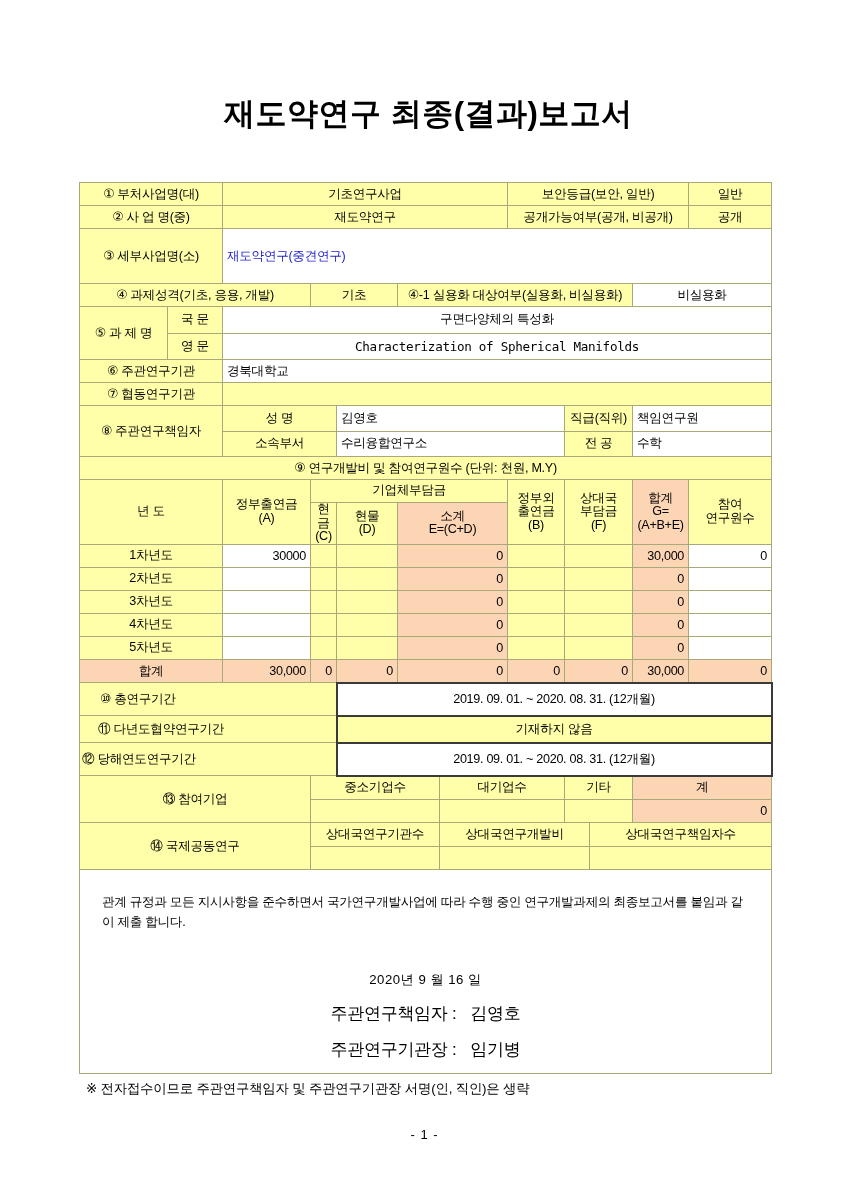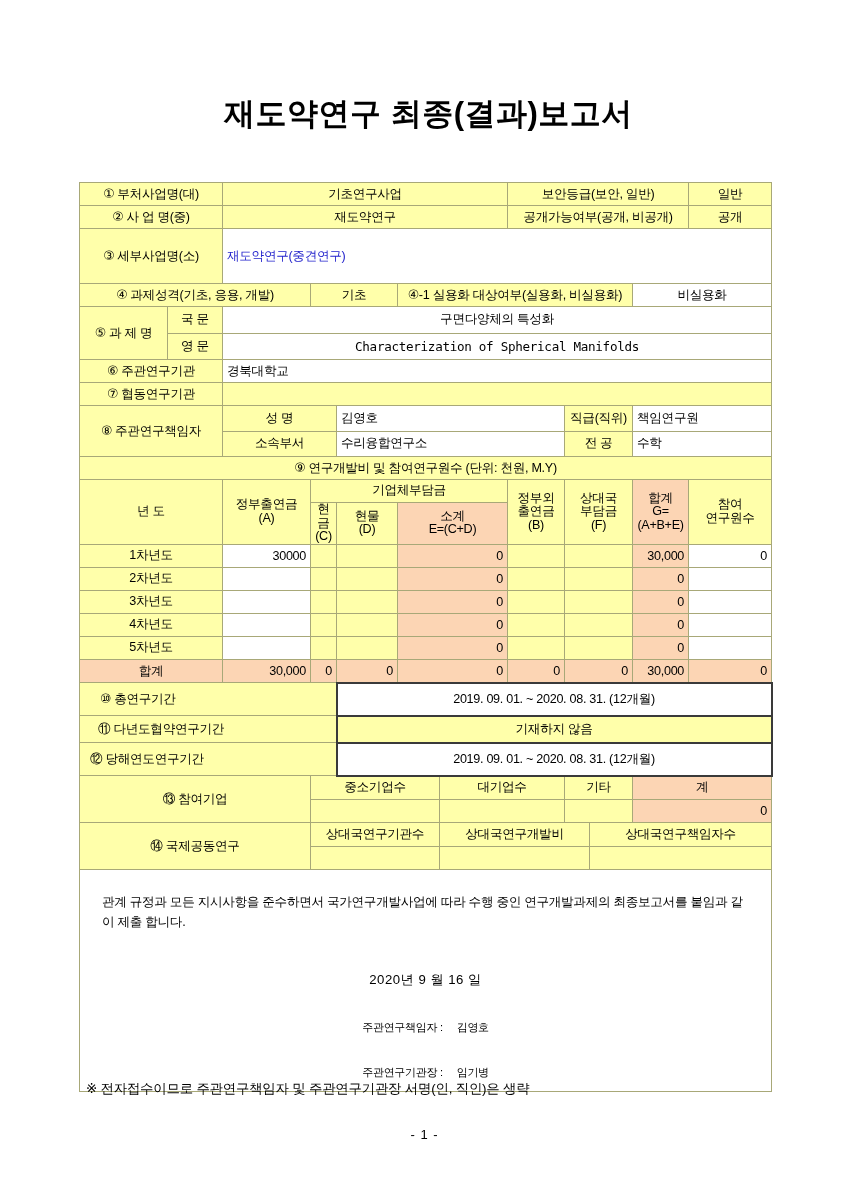--- a/index.html
+++ b/index.html
@@ -126,22 +126,22 @@
   }
   .decl p { margin: 10px; }
   .decl .sig-date {
     text-align: center;
     margin-top: 38px;
     font-size: 13.2px;
     letter-spacing: 0.5px;
   }
   .decl .sig-line {
     text-align: center;
-    margin-top: 28px;
-    font-size: 11px;
+    margin-top: 10px;
+    font-size: 17px;
   }
   .decl .sig-line .gap { display: inline-block; width: 14px; }
 
   
   .footnote {
     position: absolute;
     left: 86px;
     top: 1080px;
     font-size: 13.4px;
     letter-spacing: -0.2px;
@@ -360,21 +360,21 @@
       <td class="yl l big" colspan="4" style="padding-left:20px">⑩ 총연구기간</td>
       <td class="wh c big thickbox" colspan="8">2019. 09. 01. ~ 2020. 08.  31. (12개월)</td>
     </tr>
 
     <tr style="height:27px">
       <td class="yl l big" colspan="4" style="padding-left:18px">⑪ 다년도협약연구기간</td>
       <td class="yl c big" colspan="8" style="border-left:2px solid #3a3a3a;border-right:2px solid #3a3a3a">기재하지 않음</td>
     </tr>
 
     <tr style="height:33px">
-      <td class="yl l big" colspan="4" style="padding-left:10px">⑫ 당해연도연구기간</td>
+      <td class="yl l big" colspan="4" style="padding-left:2px">⑫ 당해연도연구기간</td>
       <td class="wh c big thickbox" colspan="8">2019. 09. 01. ~ 2020. 08.  31. (12개월)</td>
     </tr>
 
     <tr style="height:23px">
       <td class="yl c big" rowspan="2" colspan="3" style="height:46px">⑬ 참여기업</td>
       <td class="yl c" colspan="3">중소기업수</td>
       <td class="yl c" colspan="2">대기업수</td>
       <td class="yl c" colspan="2">기타</td>
       <td class="or c" colspan="2">계</td>
     </tr>

